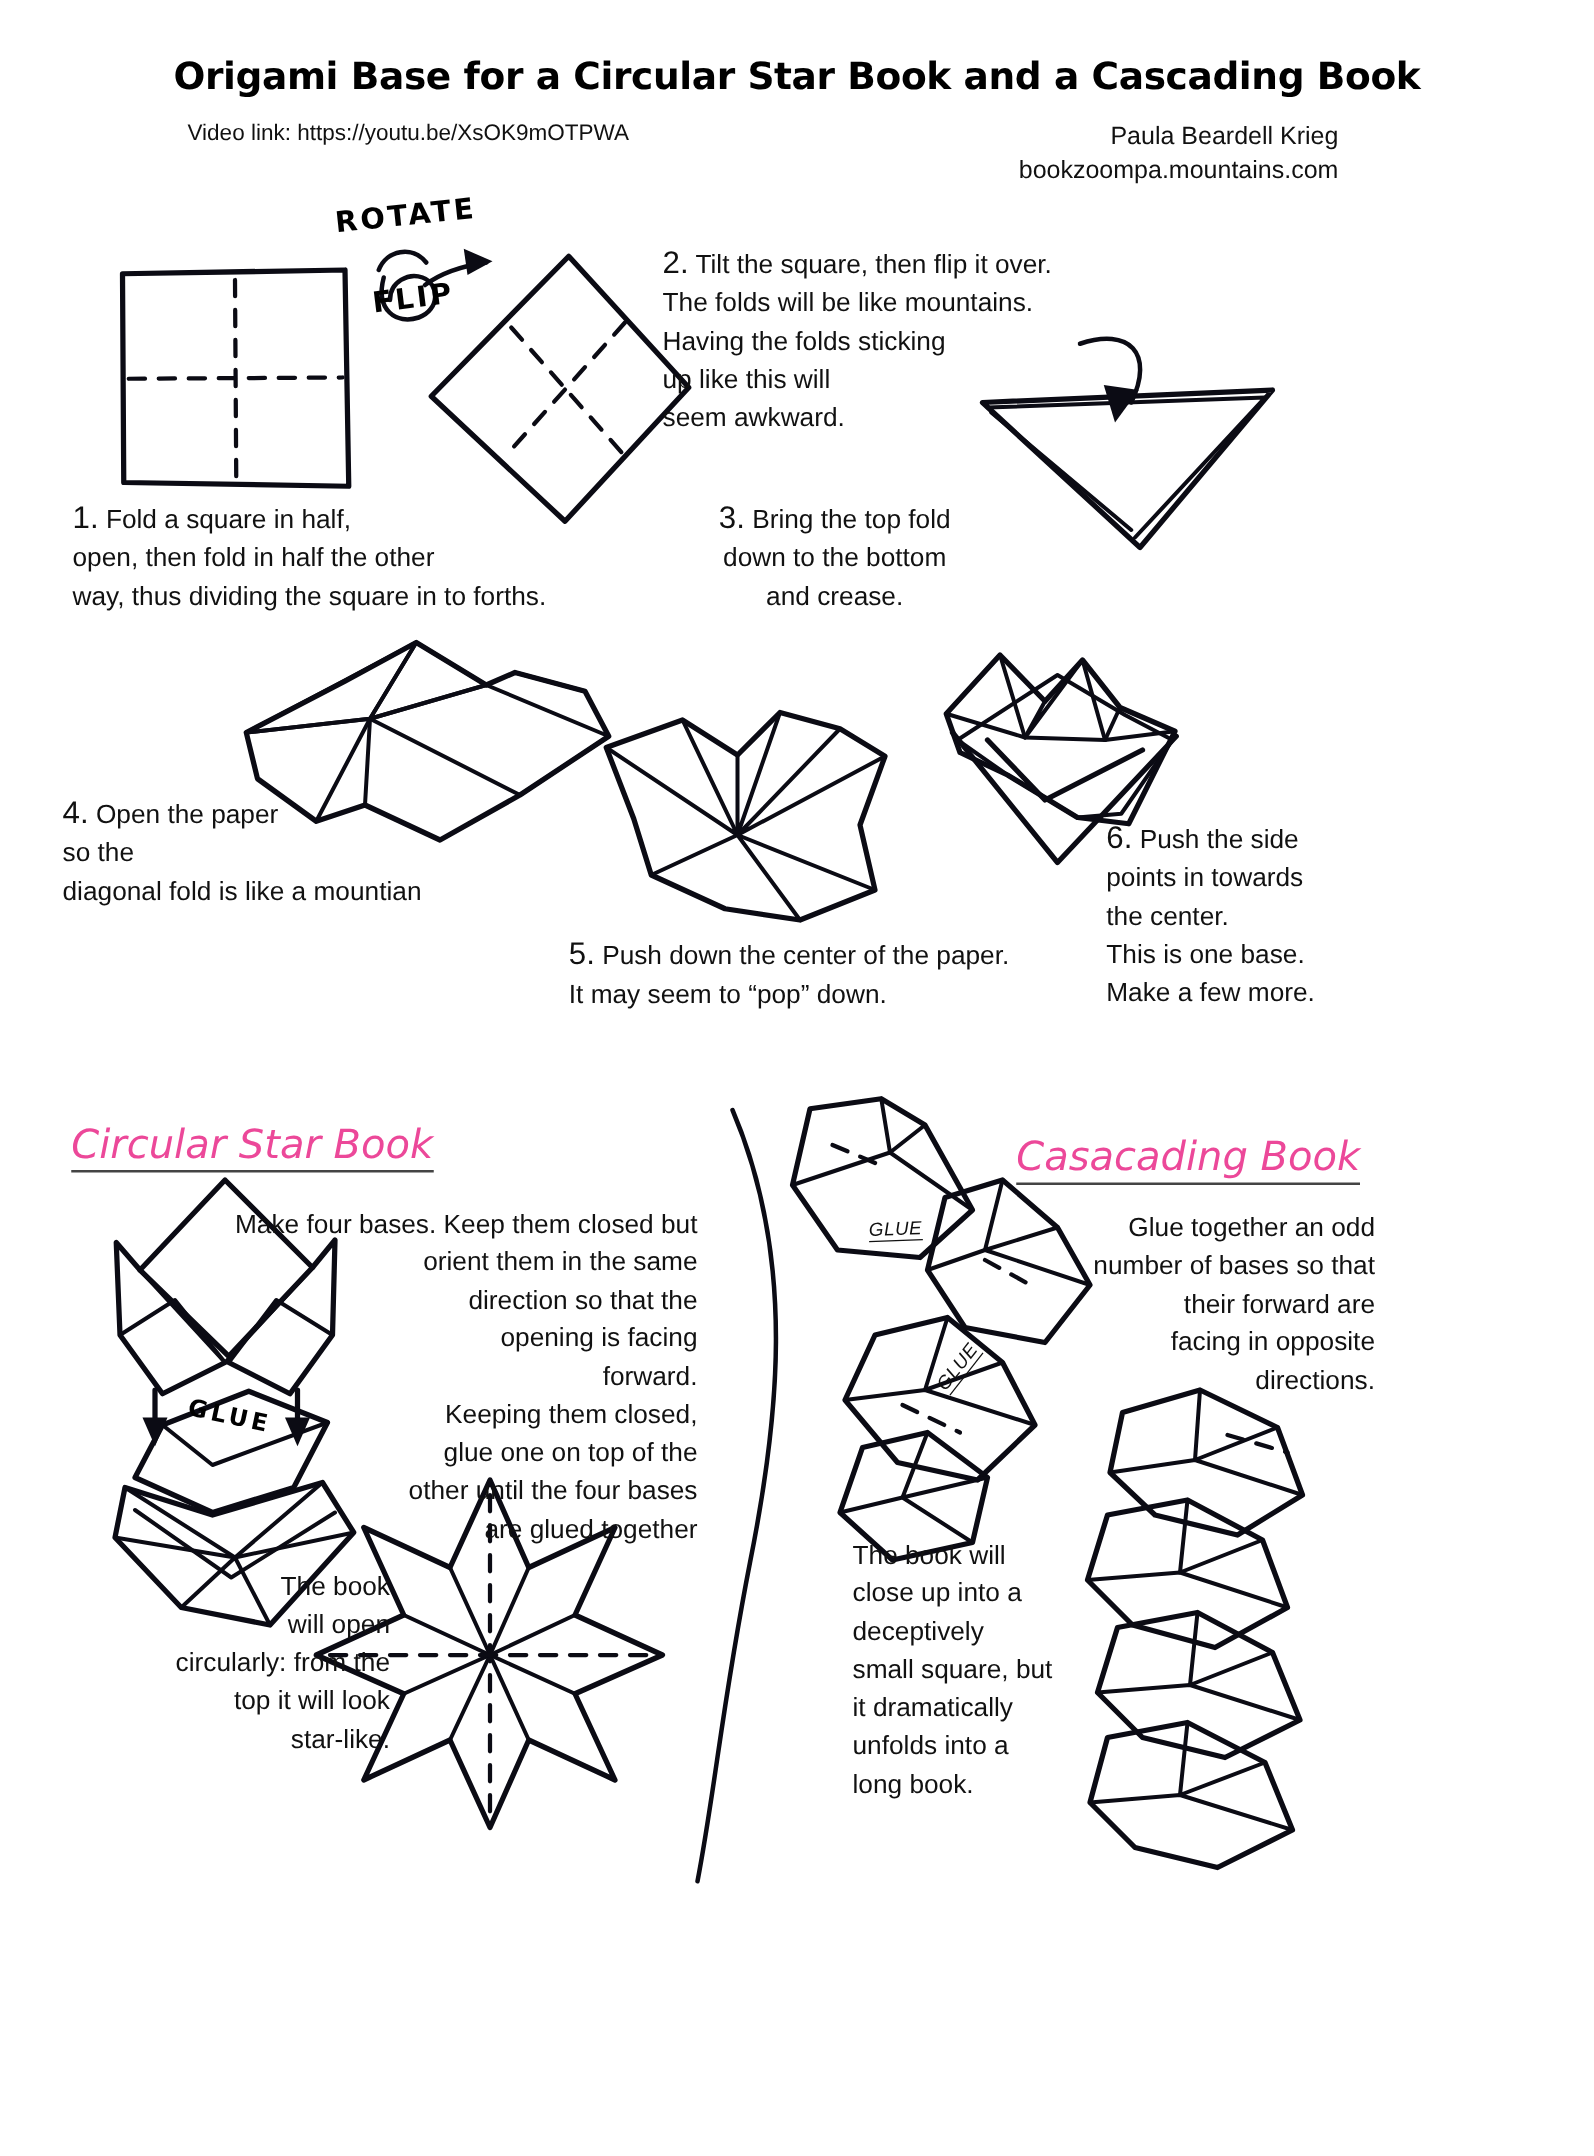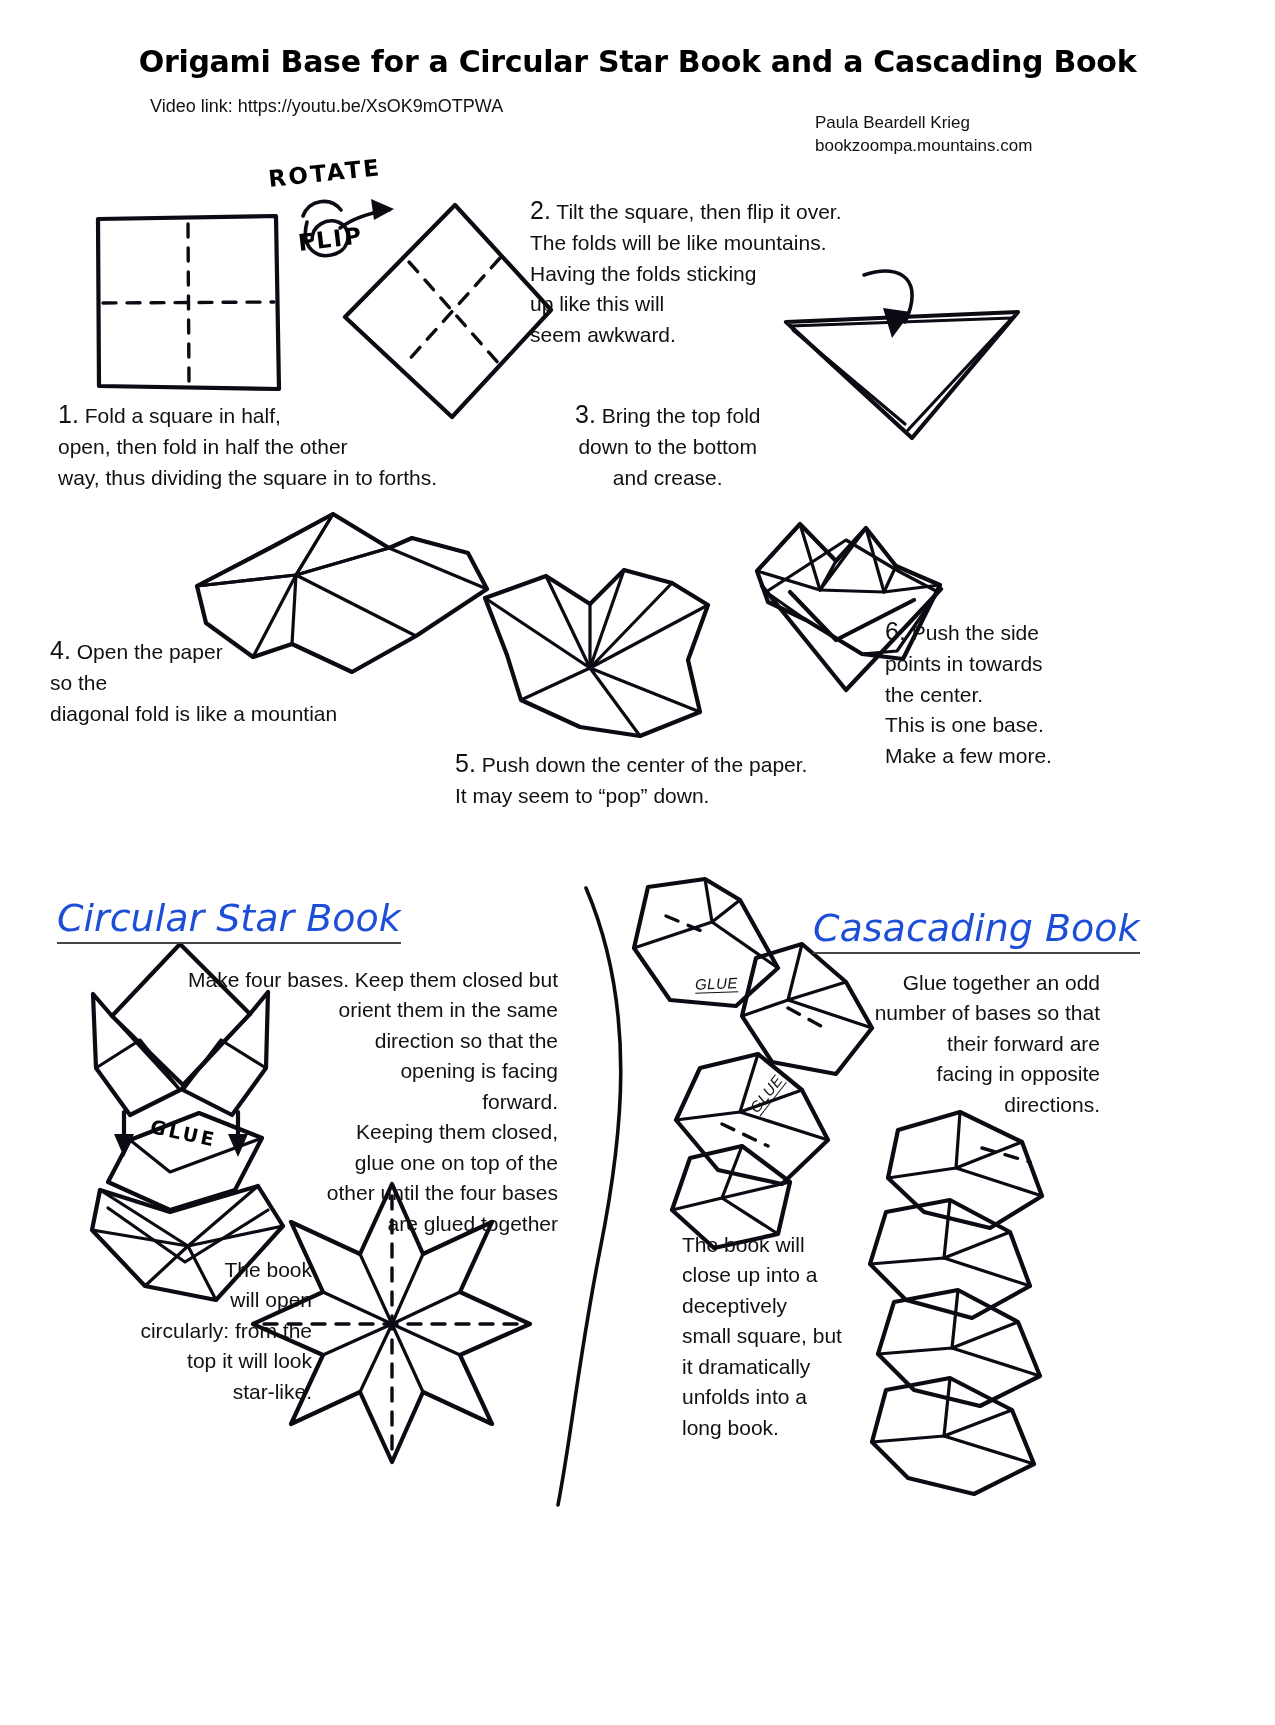--- a/index.html
+++ b/index.html
@@ -9,49 +9,49 @@
     color:#111111;
   }
   .abs{position:absolute;}
   
   #title{
     top:44px;left:0;width:1275px;text-align:center;
     font-family:"DejaVu Sans","Liberation Sans",sans-serif;
     font-weight:700;font-size:30px;letter-spacing:-0.3px;color:#000;
   }
   #videolink{top:96px;left:150px;font-size:18px;color:#111;}
-  #author{top:112px;left:815px;font-size:17px;color:#111;line-height:1.35;}
+  #author{top:96px;left:815px;font-size:20px;color:#111;line-height:1.35;text-align:right;}
   #author div{white-space:nowrap;}
 
   
   .txt{font-size:21px;line-height:1.45;color:#111;white-space:pre-line;}
   .txt-c{text-align:center;}
   .light{font-weight:400;}
   .num{font-size:25px;}
 
   
   #step1{top:396px;left:58px;}
   #step2{top:192px;left:530px;}
   #step3{top:396px;left:575px;}
   #step4{top:632px;left:50px;font-size:21px;}
   #step5{top:745px;left:455px;}
-  #step6{top:613px;left:885px;}
+  #step6{top:652px;left:885px;}
 
   
   .hand{
     font-family:"DejaVu Sans","Liberation Sans",sans-serif;
     font-weight:700;letter-spacing:2.5px;color:#000;
   }
   #rotate-word{top:160px;left:268px;font-size:23px;transform:rotate(-6deg);}
   #flip-word{top:226px;left:298px;font-size:23px;transform:rotate(-7deg);}
 
   
   .sect-h{
     font-family:"DejaVu Sans","Liberation Sans",sans-serif;
-    font-style:italic;font-size:38px;color:#1d4ed8;
+    font-style:italic;font-size:32px;color:#ec4899;
     border-bottom:2px solid #444;padding-bottom:2px;display:inline-block;
   }
   #sect-star{top:896px;left:57px;}
   #sect-casc{top:906px;left:813px;}
 
   #star-para{top:965px;left:72px;width:486px;text-align:right;}
   #star-bottom{top:1255px;left:82px;width:230px;text-align:right;}
   #casc-para{top:968px;left:810px;width:290px;text-align:right;}
   #casc-bottom{top:1230px;left:682px;width:215px;text-align:left;}
 

